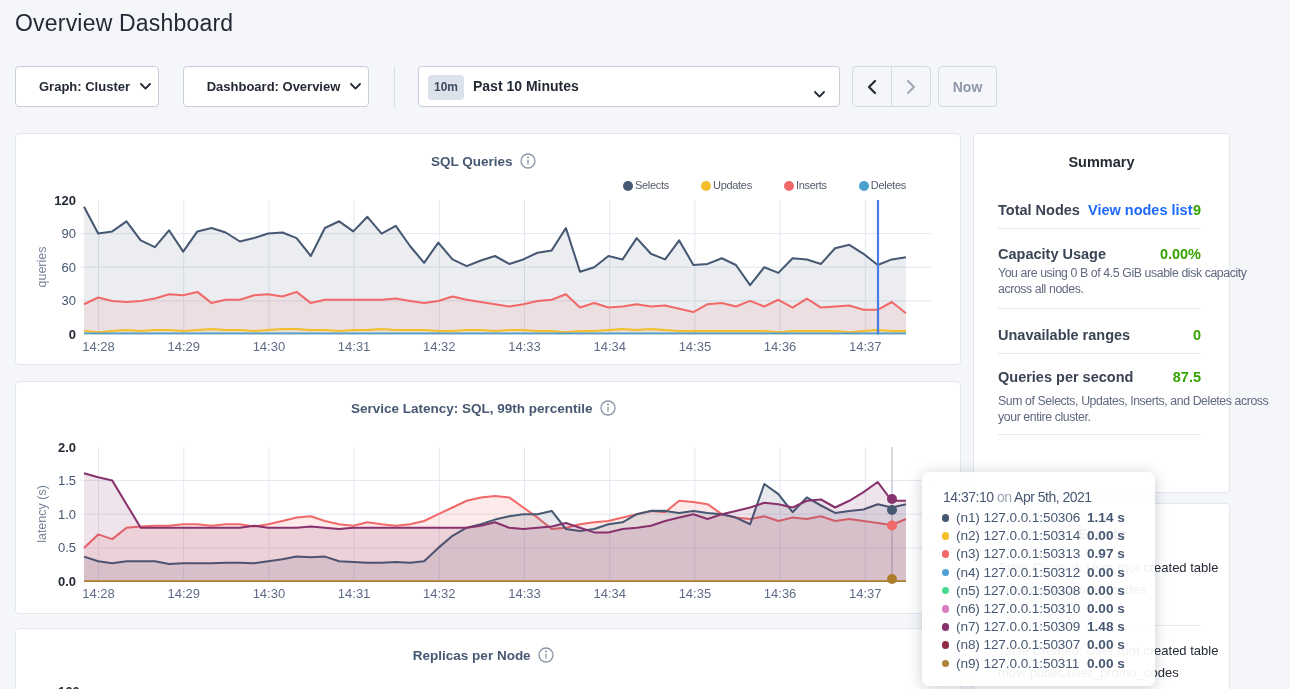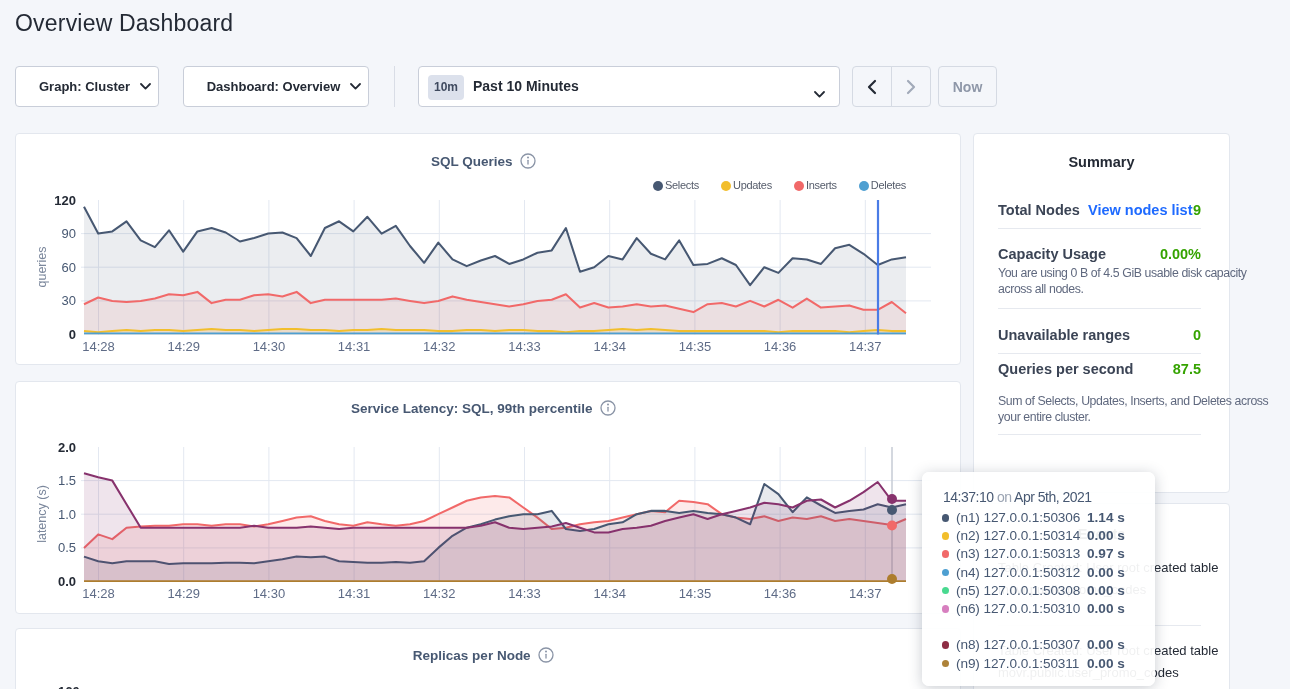--- a/index.html
+++ b/index.html
@@ -10,21 +10,21 @@
 .vdiv { position:absolute; left:394px; top:66px; width:1px; height:41px; background:#d9dde6; }
 .timesel { position:absolute; left:418px; top:66px; width:422px; height:41px; background:#fff; border:1px solid #c9ced9; border-radius:4px; }
 .badge { position:absolute; left:9px; top:8px; padding:5px 6px 6px; background:#dce1ec; border-radius:4px; font-size:12px; font-weight:bold; color:#3f4a5f; }
 .tstext { position:absolute; left:54px; top:11px; font-size:14px; font-weight:bold; color:#242a35; }
 .tschev { position:absolute; right:14px; top:17px; }
 .navbtn { position:absolute; top:66px; width:40px; height:41px; border:1px solid #d5dae3; display:flex; align-items:center; justify-content:center; }
 .now { position:absolute; left:938px; top:66px; width:59px; height:41px; border:1px solid #d5dae3; border-radius:4px; display:flex; align-items:center; justify-content:center; font-size:14px; font-weight:bold; color:#8e97a8; }
 .panel { position:absolute; left:15px; width:946px; background:#fff; border:1px solid #e3e7ee; border-radius:4px; }
 .ptitle { position:absolute; left:-5px; right:4px; text-align:center; font-size:13.5px; font-weight:bold; color:#475872; }
 .legend { position:absolute; top:45px; right:54px; font-size:11px; color:#555c6b; }
-.li { margin-left:22px; letter-spacing:-0.3px; }
+.li { margin-left:32px; letter-spacing:-0.3px; }
 .dot { display:inline-block; width:10px; height:10px; border-radius:50%; margin-right:2px; vertical-align:-1.5px; }
 .card { position:absolute; left:973px; width:257px; background:#fff; border:1px solid #e3e7ee; border-radius:4px; }
 .ctitle { position:absolute; left:0; right:0; text-align:center; font-size:14.5px; font-weight:bold; color:#242a35; }
 .srow { position:absolute; left:24px; right:28px; font-size:14.5px; font-weight:bold; color:#3b4455; }
 .sval { position:absolute; right:0; color:#35a300; }
 .ssub { position:absolute; left:24px; width:274px; font-size:12.3px; letter-spacing:-0.4px; color:#60697f; line-height:16px; }
 .sdiv { position:absolute; left:24px; right:28px; height:1px; background:#e6e9ef; }
 .link { color:#1e6aff; }
 .erow { position:absolute; left:24px; font-size:13px; line-height:22px; color:#242a35; }
 .tooltip { position:absolute; left:922px; top:472px; width:233px; height:214px; background:rgba(255,255,255,0.93);
@@ -176,21 +176,21 @@
 
 <div class="card" style="top:133px;height:360px">
   <div class="ctitle" style="top:20px">Summary</div>
   <div class="srow" style="top:68px">Total Nodes&nbsp; <span class="link">View nodes list</span><span class="sval">9</span></div>
   <div class="sdiv" style="top:94px"></div>
   <div class="srow" style="top:112px">Capacity Usage<span class="sval">0.00%</span></div>
   <div class="ssub" style="top:131px">You are using 0 B of 4.5 GiB usable disk capacity across all nodes.</div>
   <div class="sdiv" style="top:174px"></div>
   <div class="srow" style="top:193px">Unavailable ranges<span class="sval">0</span></div>
   <div class="sdiv" style="top:219px"></div>
-  <div class="srow" style="top:227px">Queries per second<span class="sval">87.5</span></div>
+  <div class="srow" style="top:235px">Queries per second<span class="sval">87.5</span></div>
   <div class="ssub" style="top:259px">Sum of Selects, Updates, Inserts, and Deletes across your entire cluster.</div>
   <div class="sdiv" style="top:300px"></div>
 </div>
 
 <div class="card" style="top:503px;height:200px">
   <div class="ctitle" style="top:22px">Events</div>
   <div class="erow" style="top:53px;width:272px">Table Created: User root created table movr.public.promo_codes</div>
   <div class="sdiv" style="top:121px"></div>
   <div class="erow" style="top:136px;width:272px">Table Created: User root created table movr.public.user_promo_codes</div>
 </div>
@@ -220,20 +220,25 @@
     <div class="trow" style="top:109.8px">
       <span class="tdot" style="background:#49d990"></span>
       <span class="tlab">(n5) 127.0.0.1:50308</span>
       <span class="tval">0.00 s</span>
     </div>
     <div class="trow" style="top:128.0px">
       <span class="tdot" style="background:#d77fbf"></span>
       <span class="tlab">(n6) 127.0.0.1:50310</span>
       <span class="tval">0.00 s</span>
     </div>
+    <div class="trow" style="top:146.2px">
+      <span class="tdot" style="background:#87326d"></span>
+      <span class="tlab">(n7) 127.0.0.1:50309</span>
+      <span class="tval">1.48 s</span>
+    </div>
     <div class="trow" style="top:164.4px">
       <span class="tdot" style="background:#8e2d44"></span>
       <span class="tlab">(n8) 127.0.0.1:50307</span>
       <span class="tval">0.00 s</span>
     </div>
     <div class="trow" style="top:182.6px">
       <span class="tdot" style="background:#ad8239"></span>
       <span class="tlab">(n9) 127.0.0.1:50311</span>
       <span class="tval">0.00 s</span>
     </div>

